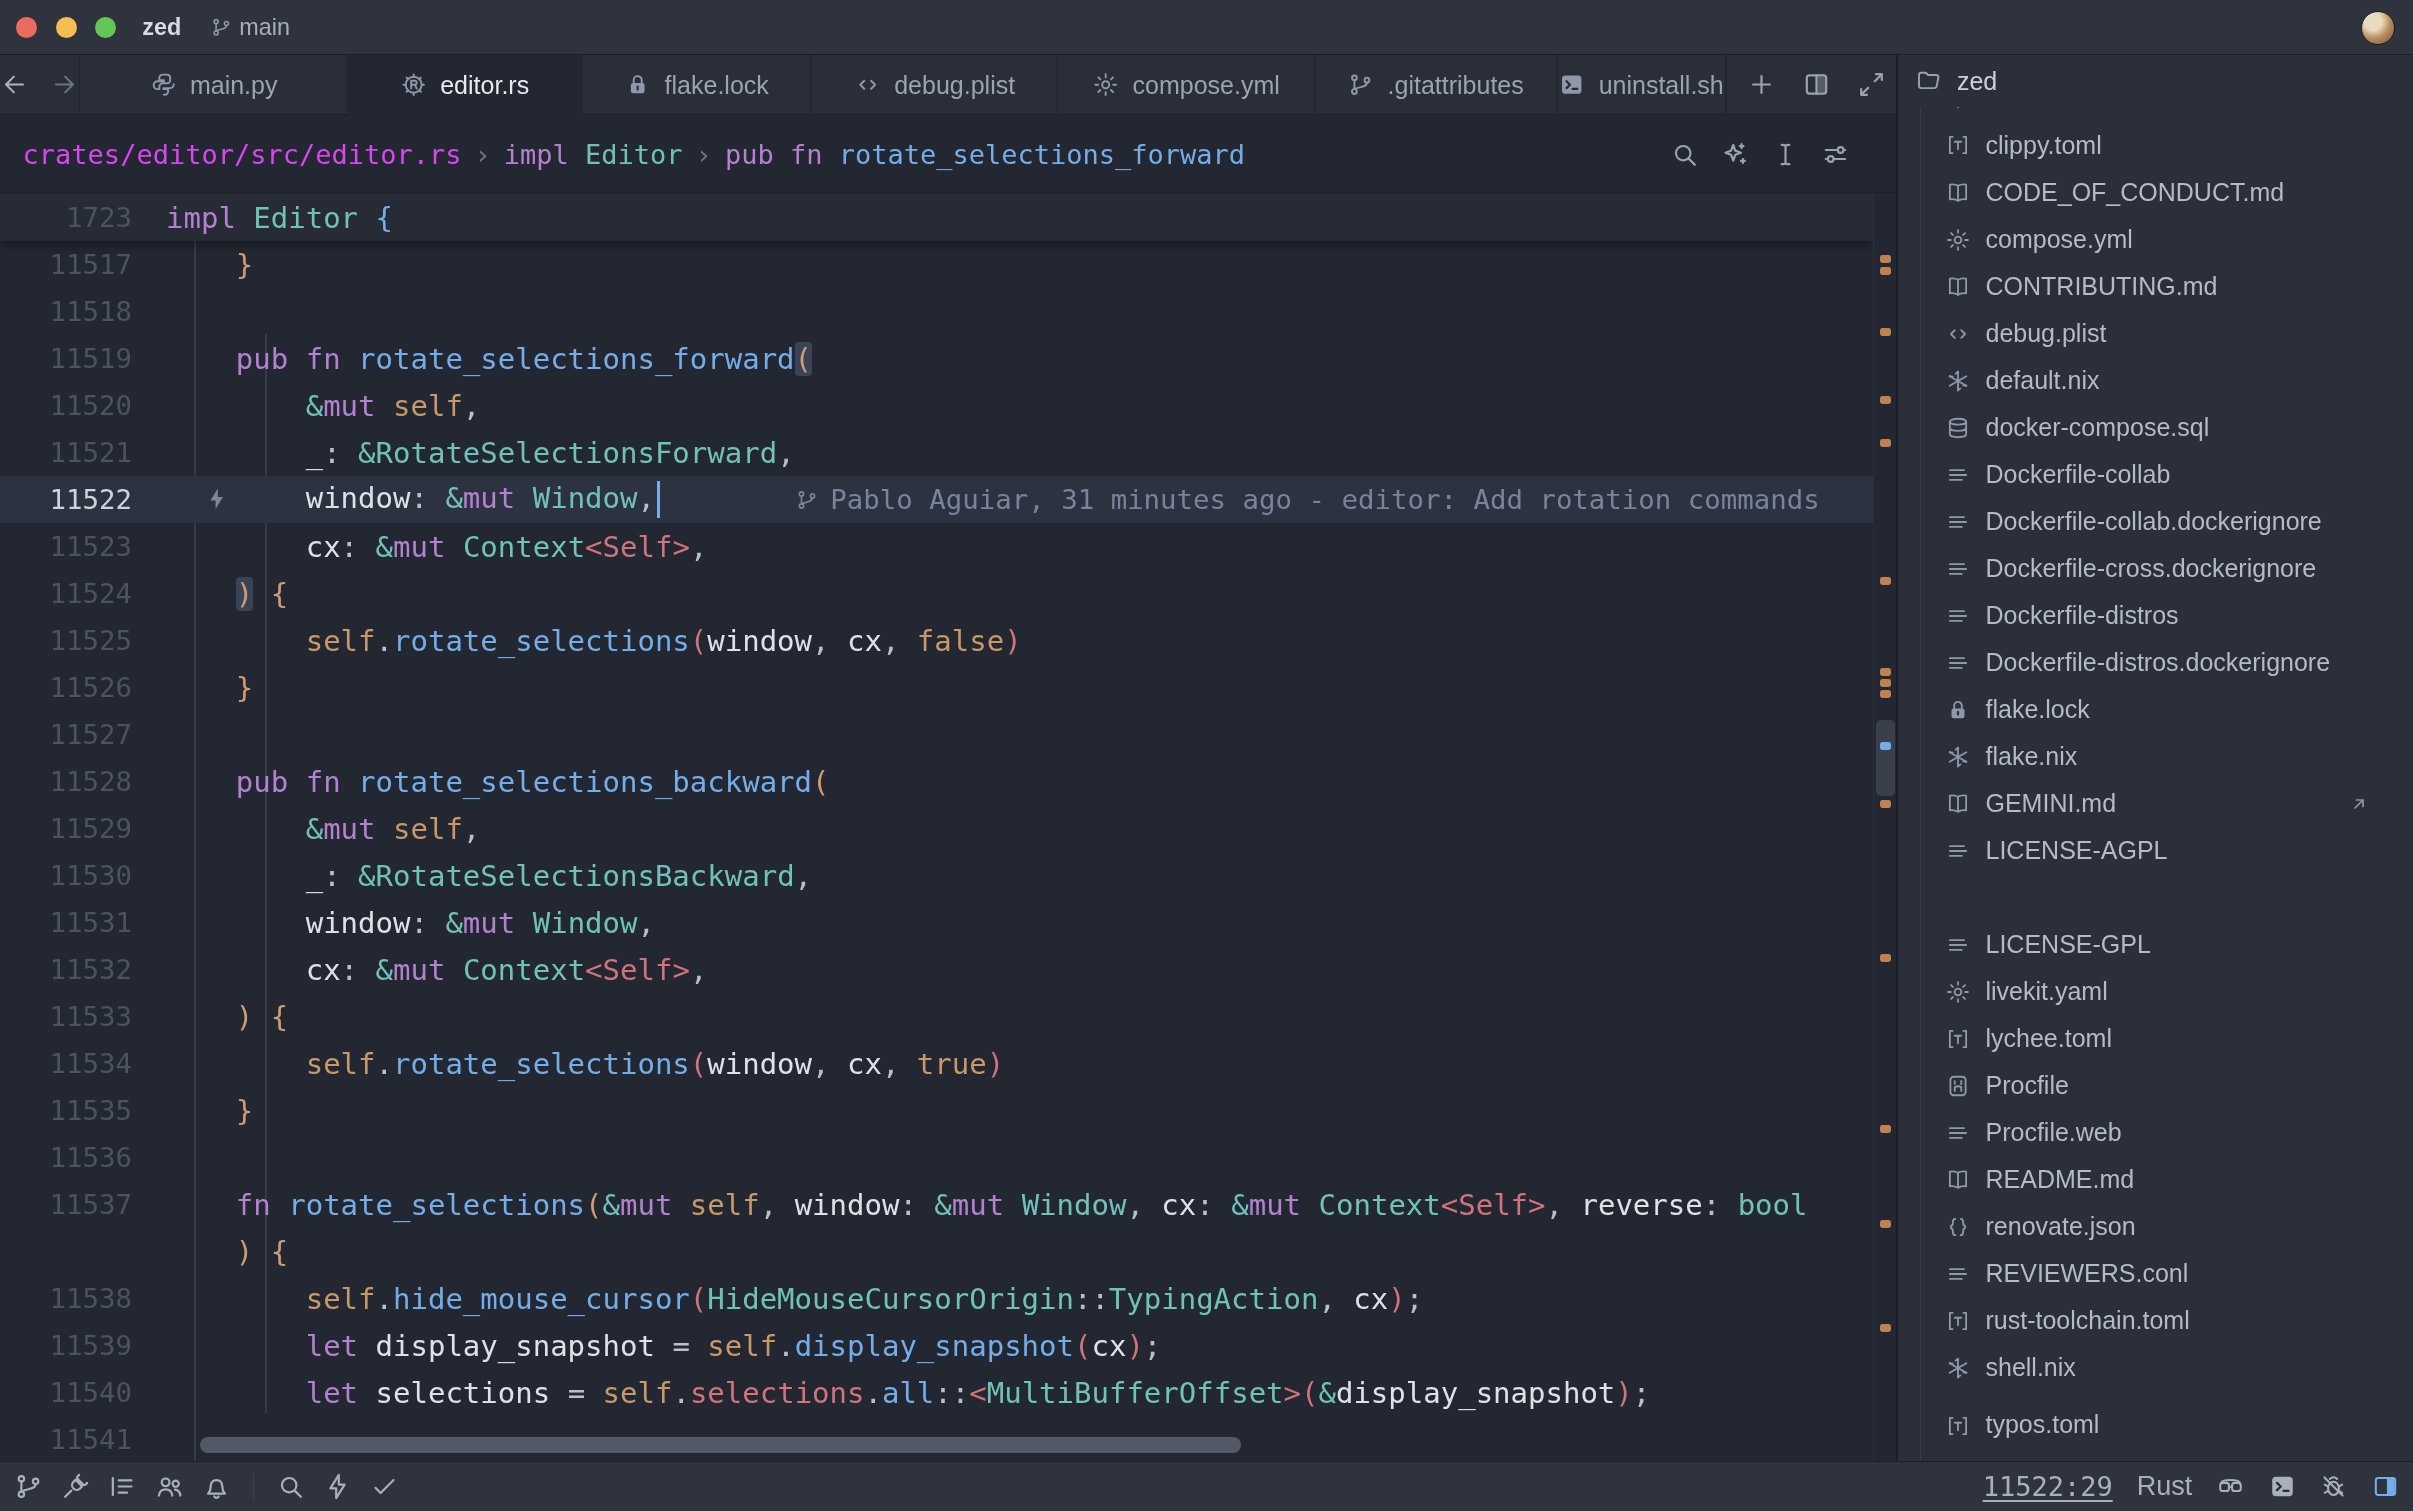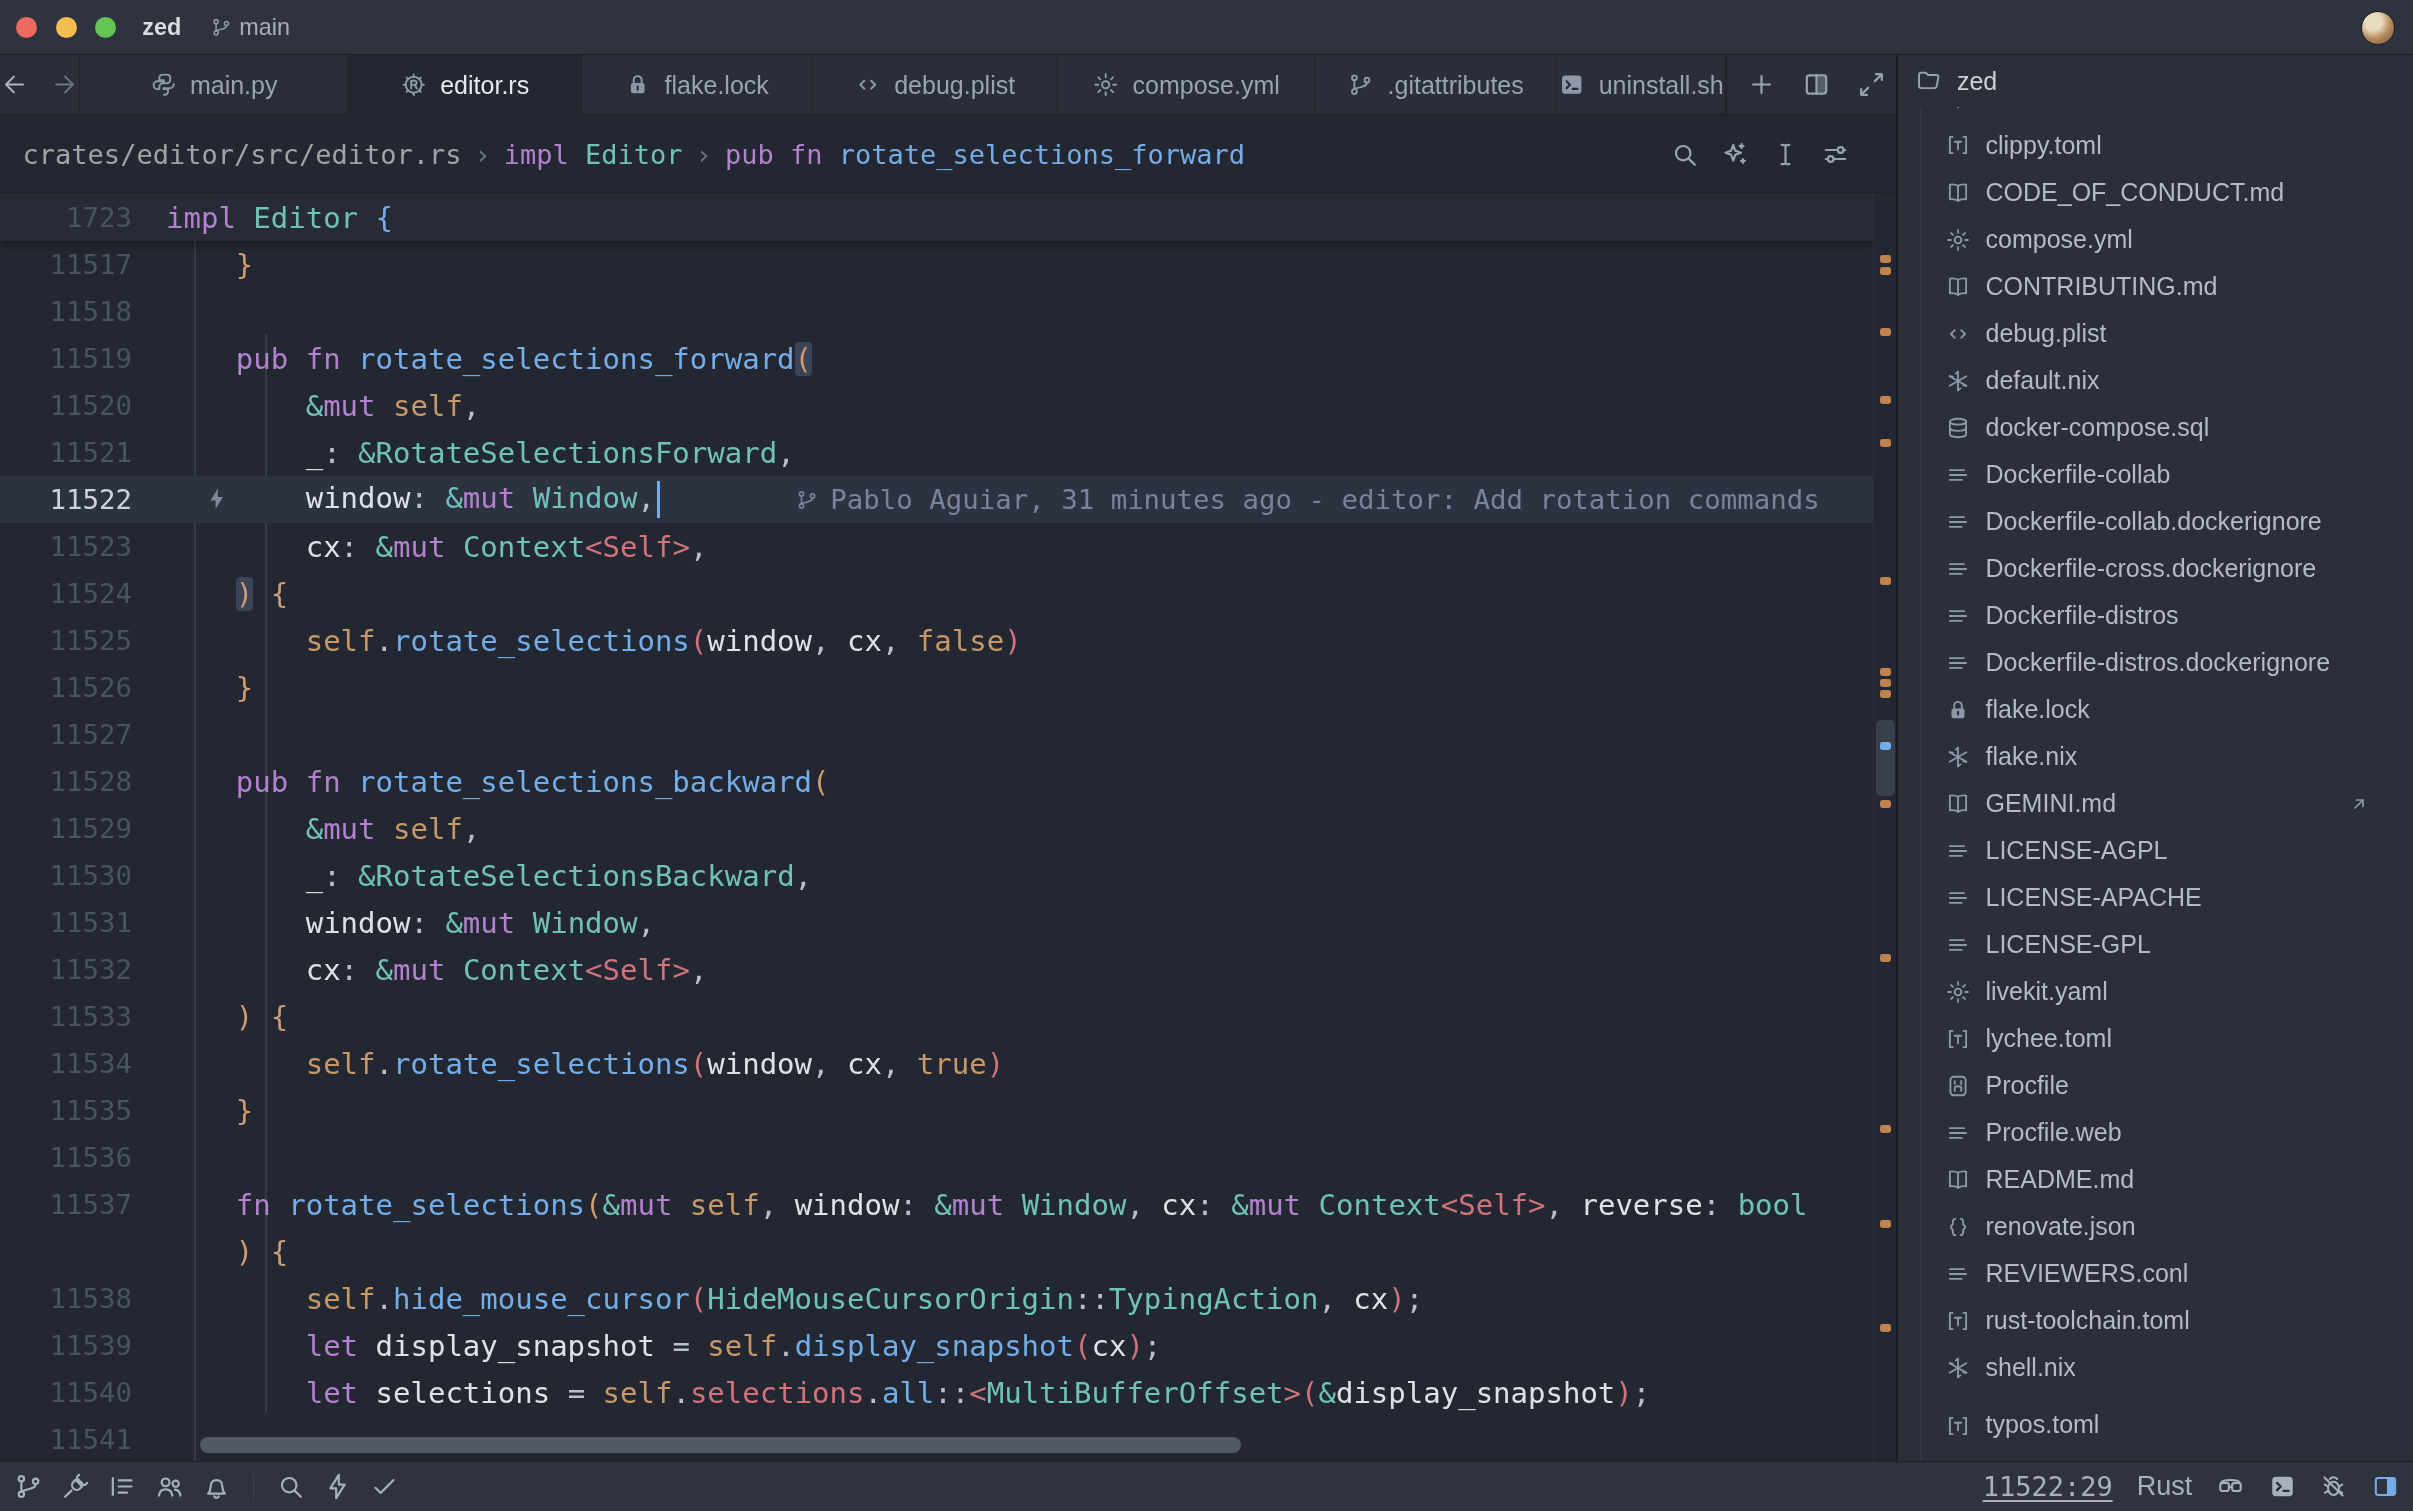--- a/index.html
+++ b/index.html
@@ -37,21 +37,21 @@
   .tab.active { background:#222731; color:#e6e9ee; box-shadow:0 1.6px 0 #222731; }
   #tab-actions { margin-left:auto; display:flex; align-items:center; gap:24px; padding:0 19.4px;
                  border-left:1.6px solid #20242d; }
   .actbtn { width:31px; height:31px; color:#9ba3b0; }
 
   
   #breadcrumb { position:absolute; top:61px; left:0; right:0; height:77px; background:#222731;
                 border-bottom:0.8px solid #1d212a; display:flex; align-items:center;
                 font-size:27px; padding-left:22.6px; }
   #crumbs { white-space:pre; }
-  .c-path { color:#a3a3a3; } .c-sep { color:#6e7686; padding:0 13px; }
+  .c-path { color:#d946ef; } .c-sep { color:#6e7686; padding:0 13px; }
   #crumb-tools { margin-left:auto; display:flex; gap:19.4px; padding-right:45px; }
   .toolbtn { width:31px; height:31px; color:#9aa2b0; }
 
   
   #editor { position:absolute; top:139px; left:0; right:0; bottom:0; background:#222731; overflow:hidden; }
   #code-rows { position:absolute; top:47px; left:0; right:0; }
   .row { position:relative; height:47px; display:flex; align-items:center; white-space:pre;
          font-family:"DejaVu Sans Mono", monospace; }
   .row .num { width:166px; text-align:right; padding-right:34px; color:#4b5260; font-size:27.4px; flex:none; }
   .row .codeline { font-size:29px; color:#dde2e9; }
@@ -479,28 +479,20 @@
         </span>
       </div>
       <div class="file" style="top: 720px;">
         <span class="icon" style="width: 26px; height: 26px;">
           <svg viewBox="0 0 24 24" fill="none" stroke="currentColor" stroke-width="1.7" stroke-linecap="round" stroke-linejoin="round">
             <path d="M4.5 7.5h13M4.5 12h15M4.5 16.5h11"></path>
           </svg>
         </span>
         <span>LICENSE-AGPL</span>
       </div>
-      <div class="file" style="top: 767px;">
-        <span class="icon" style="width: 26px; height: 26px;">
-          <svg viewBox="0 0 24 24" fill="none" stroke="currentColor" stroke-width="1.7" stroke-linecap="round" stroke-linejoin="round">
-            <path d="M4.5 7.5h13M4.5 12h15M4.5 16.5h11"></path>
-          </svg>
-        </span>
-        <span>LICENSE-APACHE</span>
-      </div>
       <div class="file" style="top: 814px;">
         <span class="icon" style="width: 26px; height: 26px;">
           <svg viewBox="0 0 24 24" fill="none" stroke="currentColor" stroke-width="1.7" stroke-linecap="round" stroke-linejoin="round">
             <path d="M4.5 7.5h13M4.5 12h15M4.5 16.5h11"></path>
           </svg>
         </span>
         <span>LICENSE-GPL</span>
       </div>
       <div class="file" style="top: 861px;">
         <span class="icon" style="width: 26px; height: 26px;">

